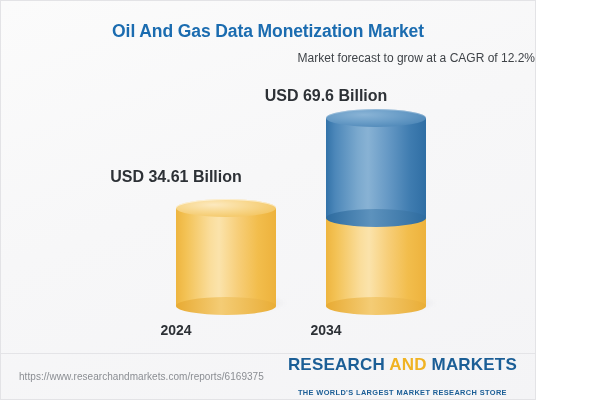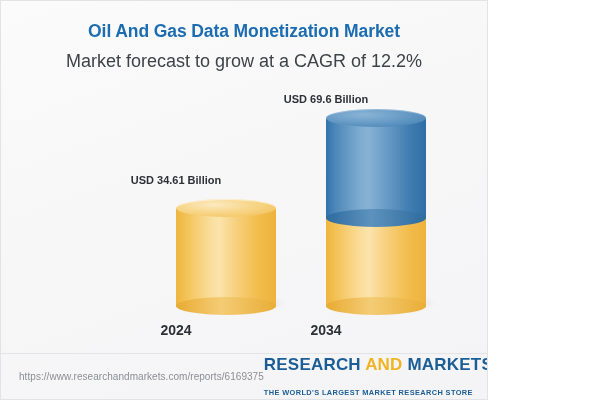--- a/index.html
+++ b/index.html
@@ -5,21 +5,21 @@
   html, body {
     margin: 0;
     padding: 0;
     background: #ffffff;
   }
   body {
     font-family: "Liberation Sans", sans-serif;
   }
   .infographic {
     position: relative;
-    width: 488px;
+    width: 536px;
     height: 400px;
     box-sizing: border-box;
     background: linear-gradient(160deg, #fbfbfb 0%, #f7f7f8 45%, #f4f4f6 100%);
     border: 1px solid #e3e3e6;
     overflow: hidden;
   }
 
   
   .header {
     position: absolute;
@@ -30,23 +30,24 @@
   }
   .chart-title {
     margin: 0;
     font-size: 17.5px;
     font-weight: bold;
     color: #1b6cb0;
     letter-spacing: -0.1px;
   }
   .chart-subtitle {
     margin: 9px 0 0 0;
-    font-size: 18px;
+    font-size: 12px;
     font-weight: normal;
     color: #3f4348;
+    text-align: right;
   }
 
   
   .plot {
     position: absolute;
     left: 0;
     top: 0;
     width: 600px;
     height: 352px;
   }
@@ -56,21 +57,21 @@
     bottom: 47px;
   }
   .bar-group.g0 { left: 175px; }
   .bar-group.g1 { left: 325px; }
 
   .value-label {
     position: absolute;
     left: 50%;
     transform: translateX(-50%);
     white-space: nowrap;
-    font-size: 11px;
+    font-size: 16px;
     font-weight: bold;
     color: #2d3136;
   }
   .g0 .value-label { bottom: 120px; }
   .g1 .value-label { bottom: 201px; }
 
   .cylinder {
     position: absolute;
     bottom: 0;
     width: 100px;
@@ -179,21 +180,21 @@
     justify-content: space-between;
     padding: 0 18px;
     box-sizing: border-box;
   }
   .footer-url {
     font-size: 10px;
     color: #8b8e93;
     letter-spacing: 0.05px;
   }
   .brand {
-    text-align: left;
+    text-align: center;
     line-height: 1;
   }
   .brand-name {
     font-size: 17px;
     font-weight: bold;
     color: #1b5e96;
     letter-spacing: 0.2px;
     white-space: nowrap;
   }
   .brand-name .and { color: #f0b323; }

